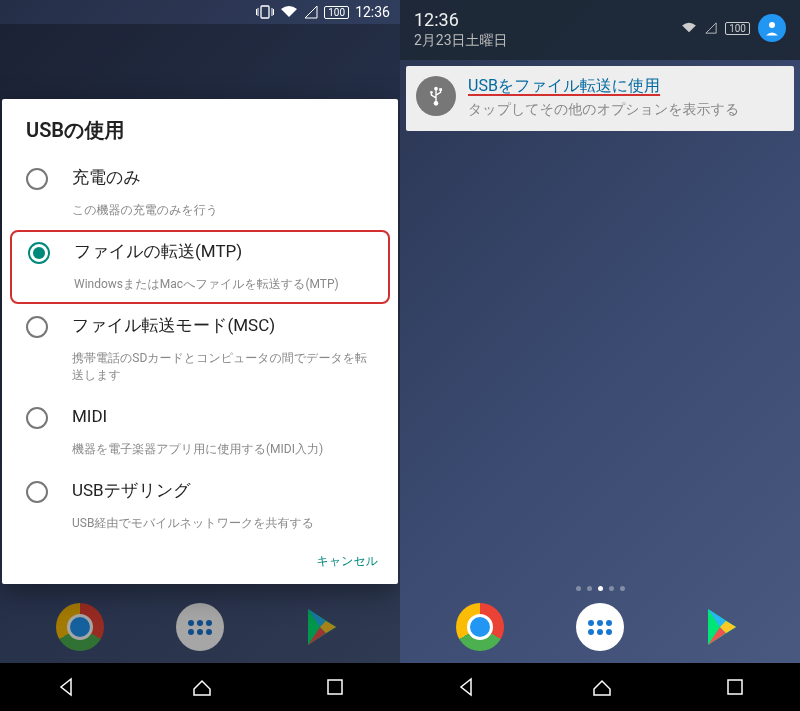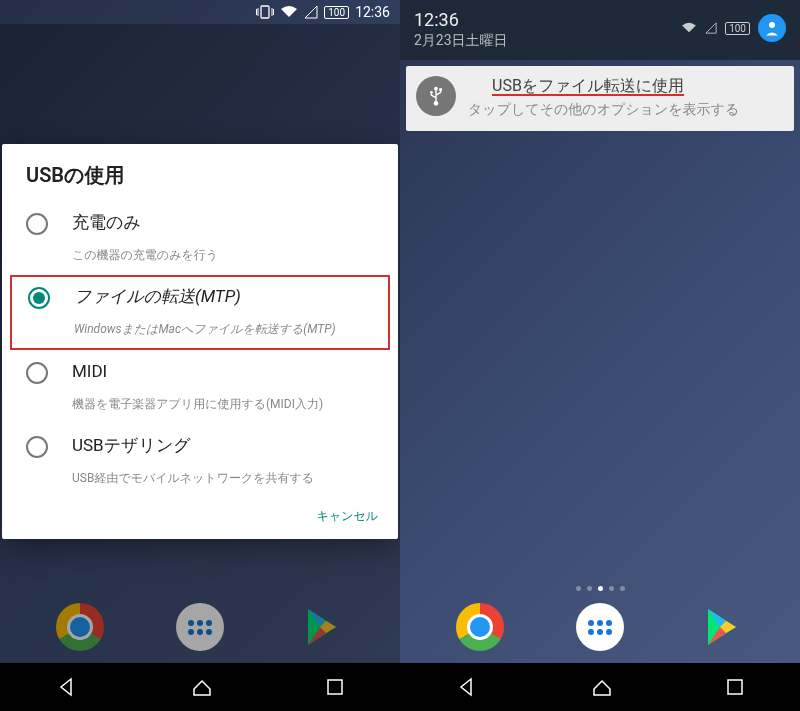--- a/index.html
+++ b/index.html
@@ -30,35 +30,35 @@
   
   .overlay { position:absolute; top:24px; bottom:48px; left:0; right:0; background:rgba(0,0,0,0.35); display:flex; align-items:center; justify-content:center; }
   .dialog { width: 396px; background:#fff; border-radius:2px; box-shadow:0 8px 30px rgba(0,0,0,0.4); padding:18px 4px 8px 4px; position:relative; margin-top:-4px;}
   .dialog h2 { font-size:20px; font-weight:600; color:#222; padding:0 20px 12px 20px;}
   .opt { display:flex; align-items:flex-start; gap:24px; padding:10px 20px 12px 20px;}
   .opt .rad { width:22px; height:22px; border:2px solid #777; border-radius:50%; flex-shrink:0; position:relative; margin-top:2px;}
   .opt.sel .rad { border-color:#00897b;}
   .opt.sel .rad::after{content:""; position:absolute; inset:3px; border-radius:50%; background:#00897b;}
   .opt .txt .t { font-size:17px; color:#222; line-height:1.3;}
   .opt .txt .s { font-size:12px; color:#888; line-height:1.35; margin-top:14px;}
-  .opt.hl { border:2px solid #d32f2f; margin:0px 4px; padding:8px 16px 10px 16px; border-radius:0px;font-style:italic;}
+  .opt.hl { border:2px solid #d32f2f; margin:0px 4px; padding:8px 16px 10px 16px; border-radius:8px;}
   .dialog-actions { display:flex; justify-content:flex-end; padding:10px 16px 6px 16px;}
   .dialog-actions .btn { color:#00897b; font-size:12px; font-weight:500; background:none; border:none; cursor:pointer;}
 
   
   .shade-hdr { background:rgba(30,40,55,0.95); padding:10px 14px 10px 14px; display:flex; align-items:flex-start; justify-content:space-between;}
   .shade-hdr .l .time { font-size:18px; color:#eee; line-height:1.1;}
   .shade-hdr .l .date { font-size:14px; color:#bbb; margin-top:2px;}
   .shade-hdr .r { display:flex; align-items:center; gap:8px; margin-top:4px;}
   .shade-hdr .prof { width:28px; height:28px; border-radius:50%; background:#2196f3; display:flex; align-items:center; justify-content:center;}
   .batt-pill{ border:1px solid #ccc; color:#ccc; font-size:10px; padding:0 3px; border-radius:2px;}
 
   .notif { margin:6px 6px; background:#eee; border-radius:2px; display:flex; align-items:flex-start; gap:12px; padding:10px 14px 12px 10px;}
   .notif .nicon{ width:40px; height:40px; border-radius:50%; background:#777; display:flex; align-items:center; justify-content:center; flex-shrink:0;}
-  .notif .ntxt .ttl{ font-size:16px; color:#404040; text-decoration:underline; text-decoration-color:#d32f2f; text-decoration-thickness:2px; text-underline-offset:3px;margin-left:24px;}
+  .notif .ntxt .ttl{ font-size:16px; color:#0369a1; text-decoration:underline; text-decoration-color:#d32f2f; text-decoration-thickness:2px; text-underline-offset:3px;}
   .notif .ntxt .sub{ font-size:14px; color:#888; margin-top:4px;}
 
   .pager{ position:absolute; bottom:120px; left:0; right:0; display:flex; justify-content:center; gap:6px;}
   .pager span{ width:5px; height:5px; border-radius:50%; background:rgba(255,255,255,0.35);}
   .pager span.act{ background:#fff;}
 
   
   .phone.right .status { background:transparent; height:0; padding:0;}
 </style>
 </head>
@@ -137,20 +137,27 @@
               <div class="txt">
                 <div class="t">充電のみ</div>
                 <div class="s">この機器の充電のみを行う</div>
               </div>
             </div>
             <div class="opt sel hl">
               <div class="rad"></div>
               <div class="txt">
                 <div class="t">ファイルの転送(MTP)</div>
                 <div class="s">WindowsまたはMacへファイルを転送する(MTP)</div>
+              </div>
+            </div>
+            <div class="opt">
+              <div class="rad"></div>
+              <div class="txt">
+                <div class="t">ファイル転送モード(MSC)</div>
+                <div class="s">携帯電話のSDカードとコンピュータの間でデータを転送します</div>
               </div>
             </div>
             <div class="opt">
               <div class="rad"></div>
               <div class="txt">
                 <div class="t">MIDI</div>
                 <div class="s">機器を電子楽器アプリ用に使用する(MIDI入力)</div>
               </div>
             </div>
             <div class="opt">

